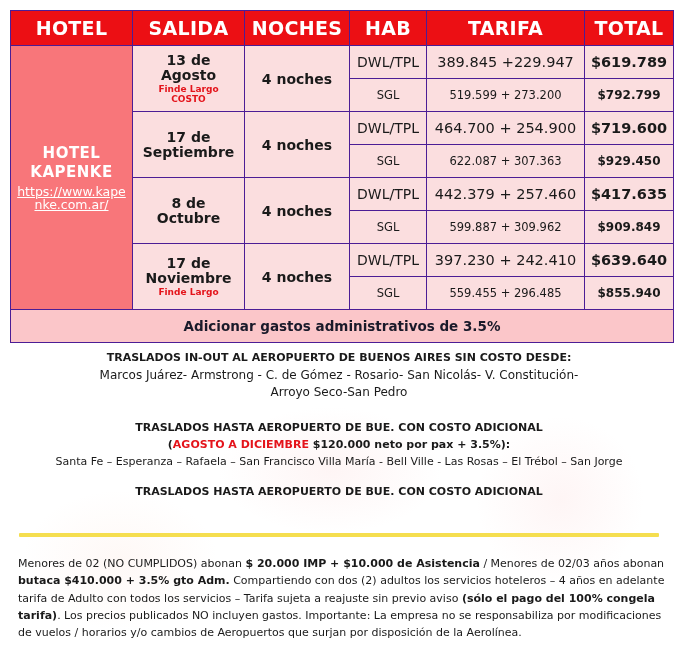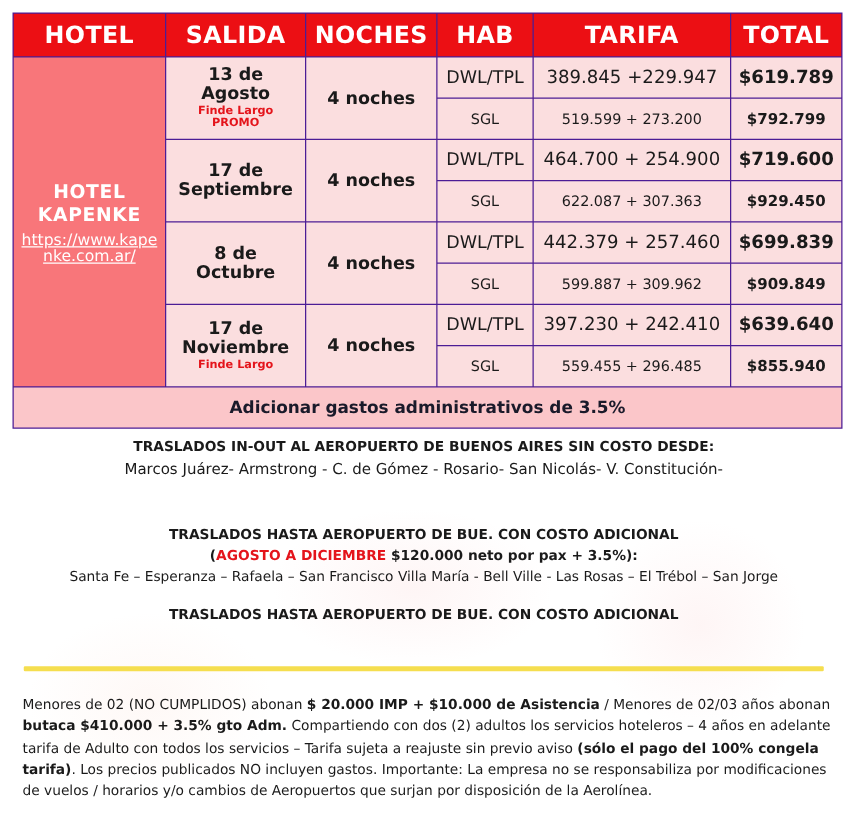--- a/index.html
+++ b/index.html
@@ -83,21 +83,21 @@
     <tr>
       <td class="hotel-cell" rowspan="8">
         <span class="hotel-name">HOTEL</span>
         <span class="hotel-name">KAPENKE</span>
         <a class="hotel-link">https://www.kapenke.com.ar/</a>
       </td>
       <td class="salida" rowspan="2">
         <span>13 de</span><br>
         <span>Agosto</span>
         <span class="salida-tag">Finde Largo</span>
-        <span class="salida-tag" style="margin-top:0">PROMO</span>
+        <span class="salida-tag" style="margin-top:0">COSTO</span>
       </td>
       <td class="noches" rowspan="2">4 noches</td>
       <td class="hab-dwl">DWL/TPL</td>
       <td class="tar-dwl">389.845 +229.947</td>
       <td class="tot-dwl">$619.789</td>
     </tr>
     <tr>
       <td class="hab-sgl">SGL</td>
       <td class="tar-sgl">519.599 + 273.200</td>
       <td class="tot-sgl">$792.799</td>
@@ -120,21 +120,21 @@
     </tr>
 
     <tr>
       <td class="salida" rowspan="2">
         <span>8 de</span><br>
         <span>Octubre</span>
       </td>
       <td class="noches" rowspan="2">4 noches</td>
       <td class="hab-dwl">DWL/TPL</td>
       <td class="tar-dwl">442.379 + 257.460</td>
-      <td class="tot-dwl">$699.839</td>
+      <td class="tot-dwl">$417.635</td>
     </tr>
     <tr>
       <td class="hab-sgl">SGL</td>
       <td class="tar-sgl">599.887 + 309.962</td>
       <td class="tot-sgl">$909.849</td>
     </tr>
 
     <tr>
       <td class="salida" rowspan="2">
         <span>17 de</span><br>
@@ -153,20 +153,21 @@
     </tr>
     <tr>
       <td class="admin-row" colspan="6">Adicionar gastos administrativos de 3.5%</td>
     </tr>
   </tbody>
 </table>
 
 <div class="section" style="top:350px;">
   <div class="sec-title">TRASLADOS IN-OUT AL AEROPUERTO DE BUENOS AIRES SIN COSTO DESDE:</div>
   <div class="sec-body">Marcos Juárez- Armstrong - C. de Gómez - Rosario- San Nicolás- V. Constitución-</div>
+  <div class="sec-body" style="margin-top:-2px;">Arroyo Seco-San Pedro</div>
 </div>
 
 <div class="section" style="top:420px;">
   <div class="sec-title">TRASLADOS HASTA AEROPUERTO DE BUE. CON COSTO ADICIONAL</div>
   <div class="sub"><span>(</span><span class="red">AGOSTO A DICIEMBRE</span><span> $120.000 neto por pax + 3.5%):</span></div>
   <div class="cities">Santa Fe – Esperanza – Rafaela – San Francisco Villa María - Bell Ville - Las Rosas – El Trébol – San Jorge</div>
 </div>
 
 <div class="section" style="top:484px;">
   <div class="sec-title">TRASLADOS HASTA AEROPUERTO DE BUE. CON COSTO ADICIONAL</div>

